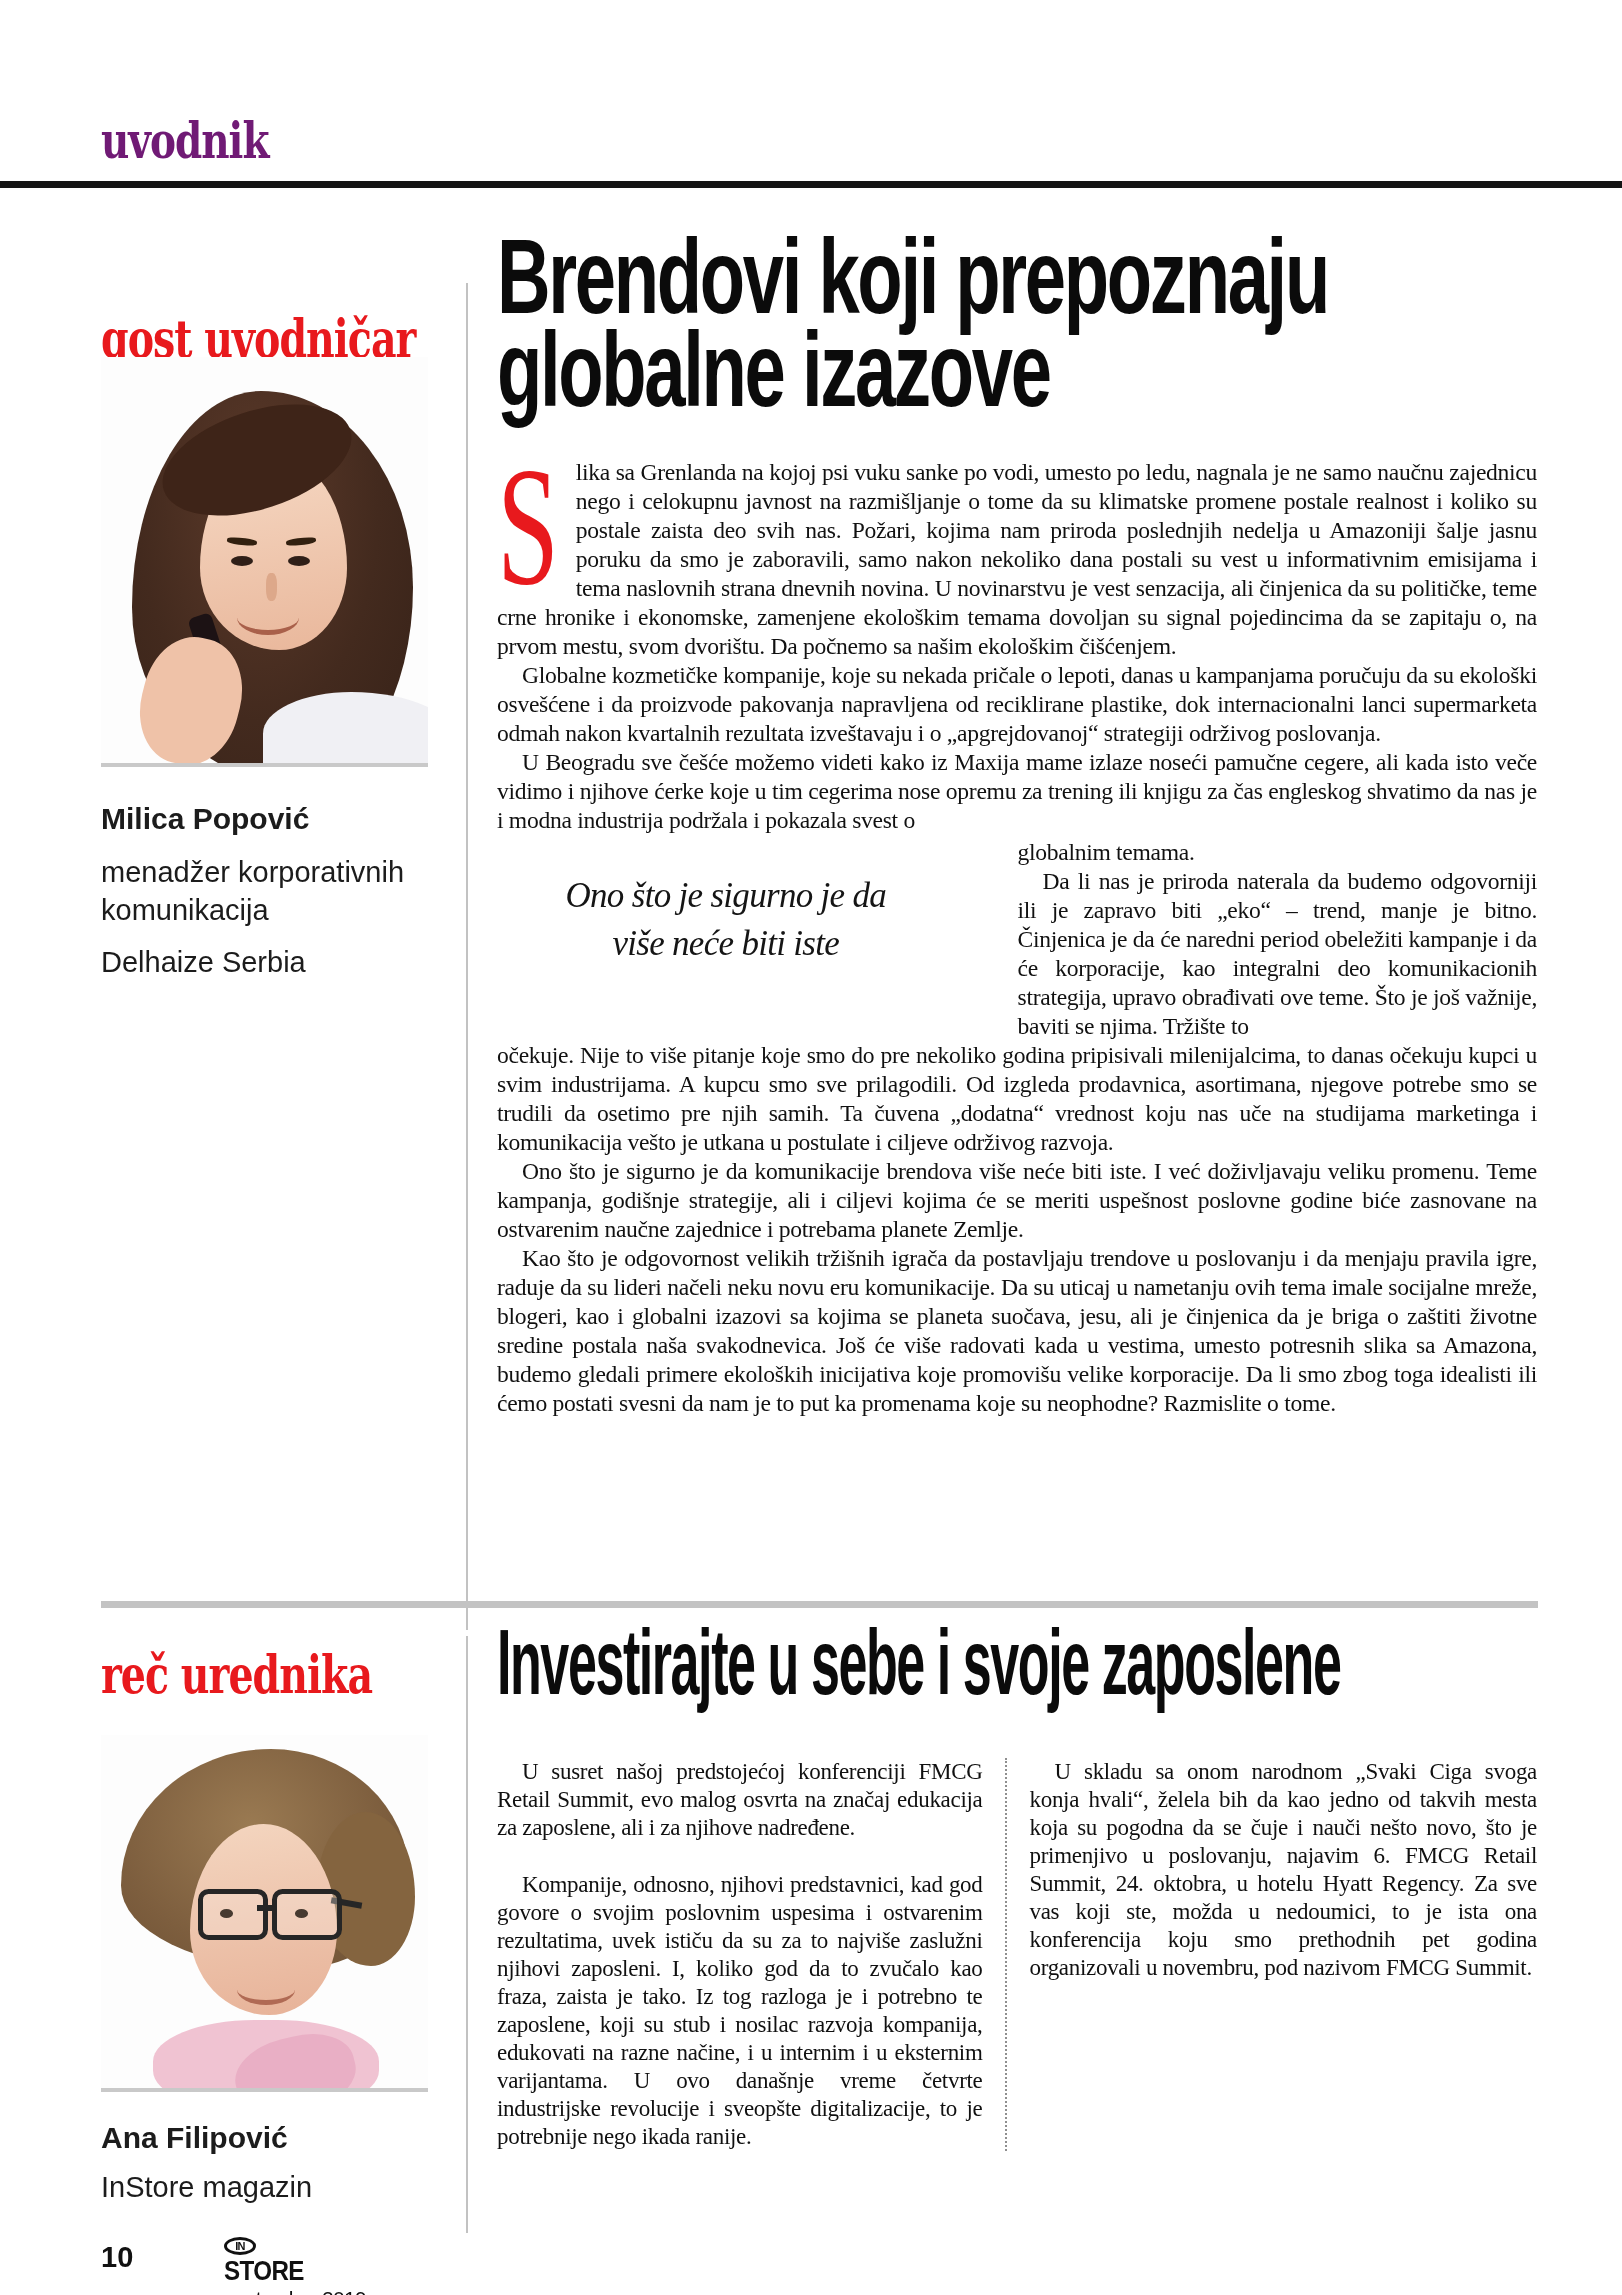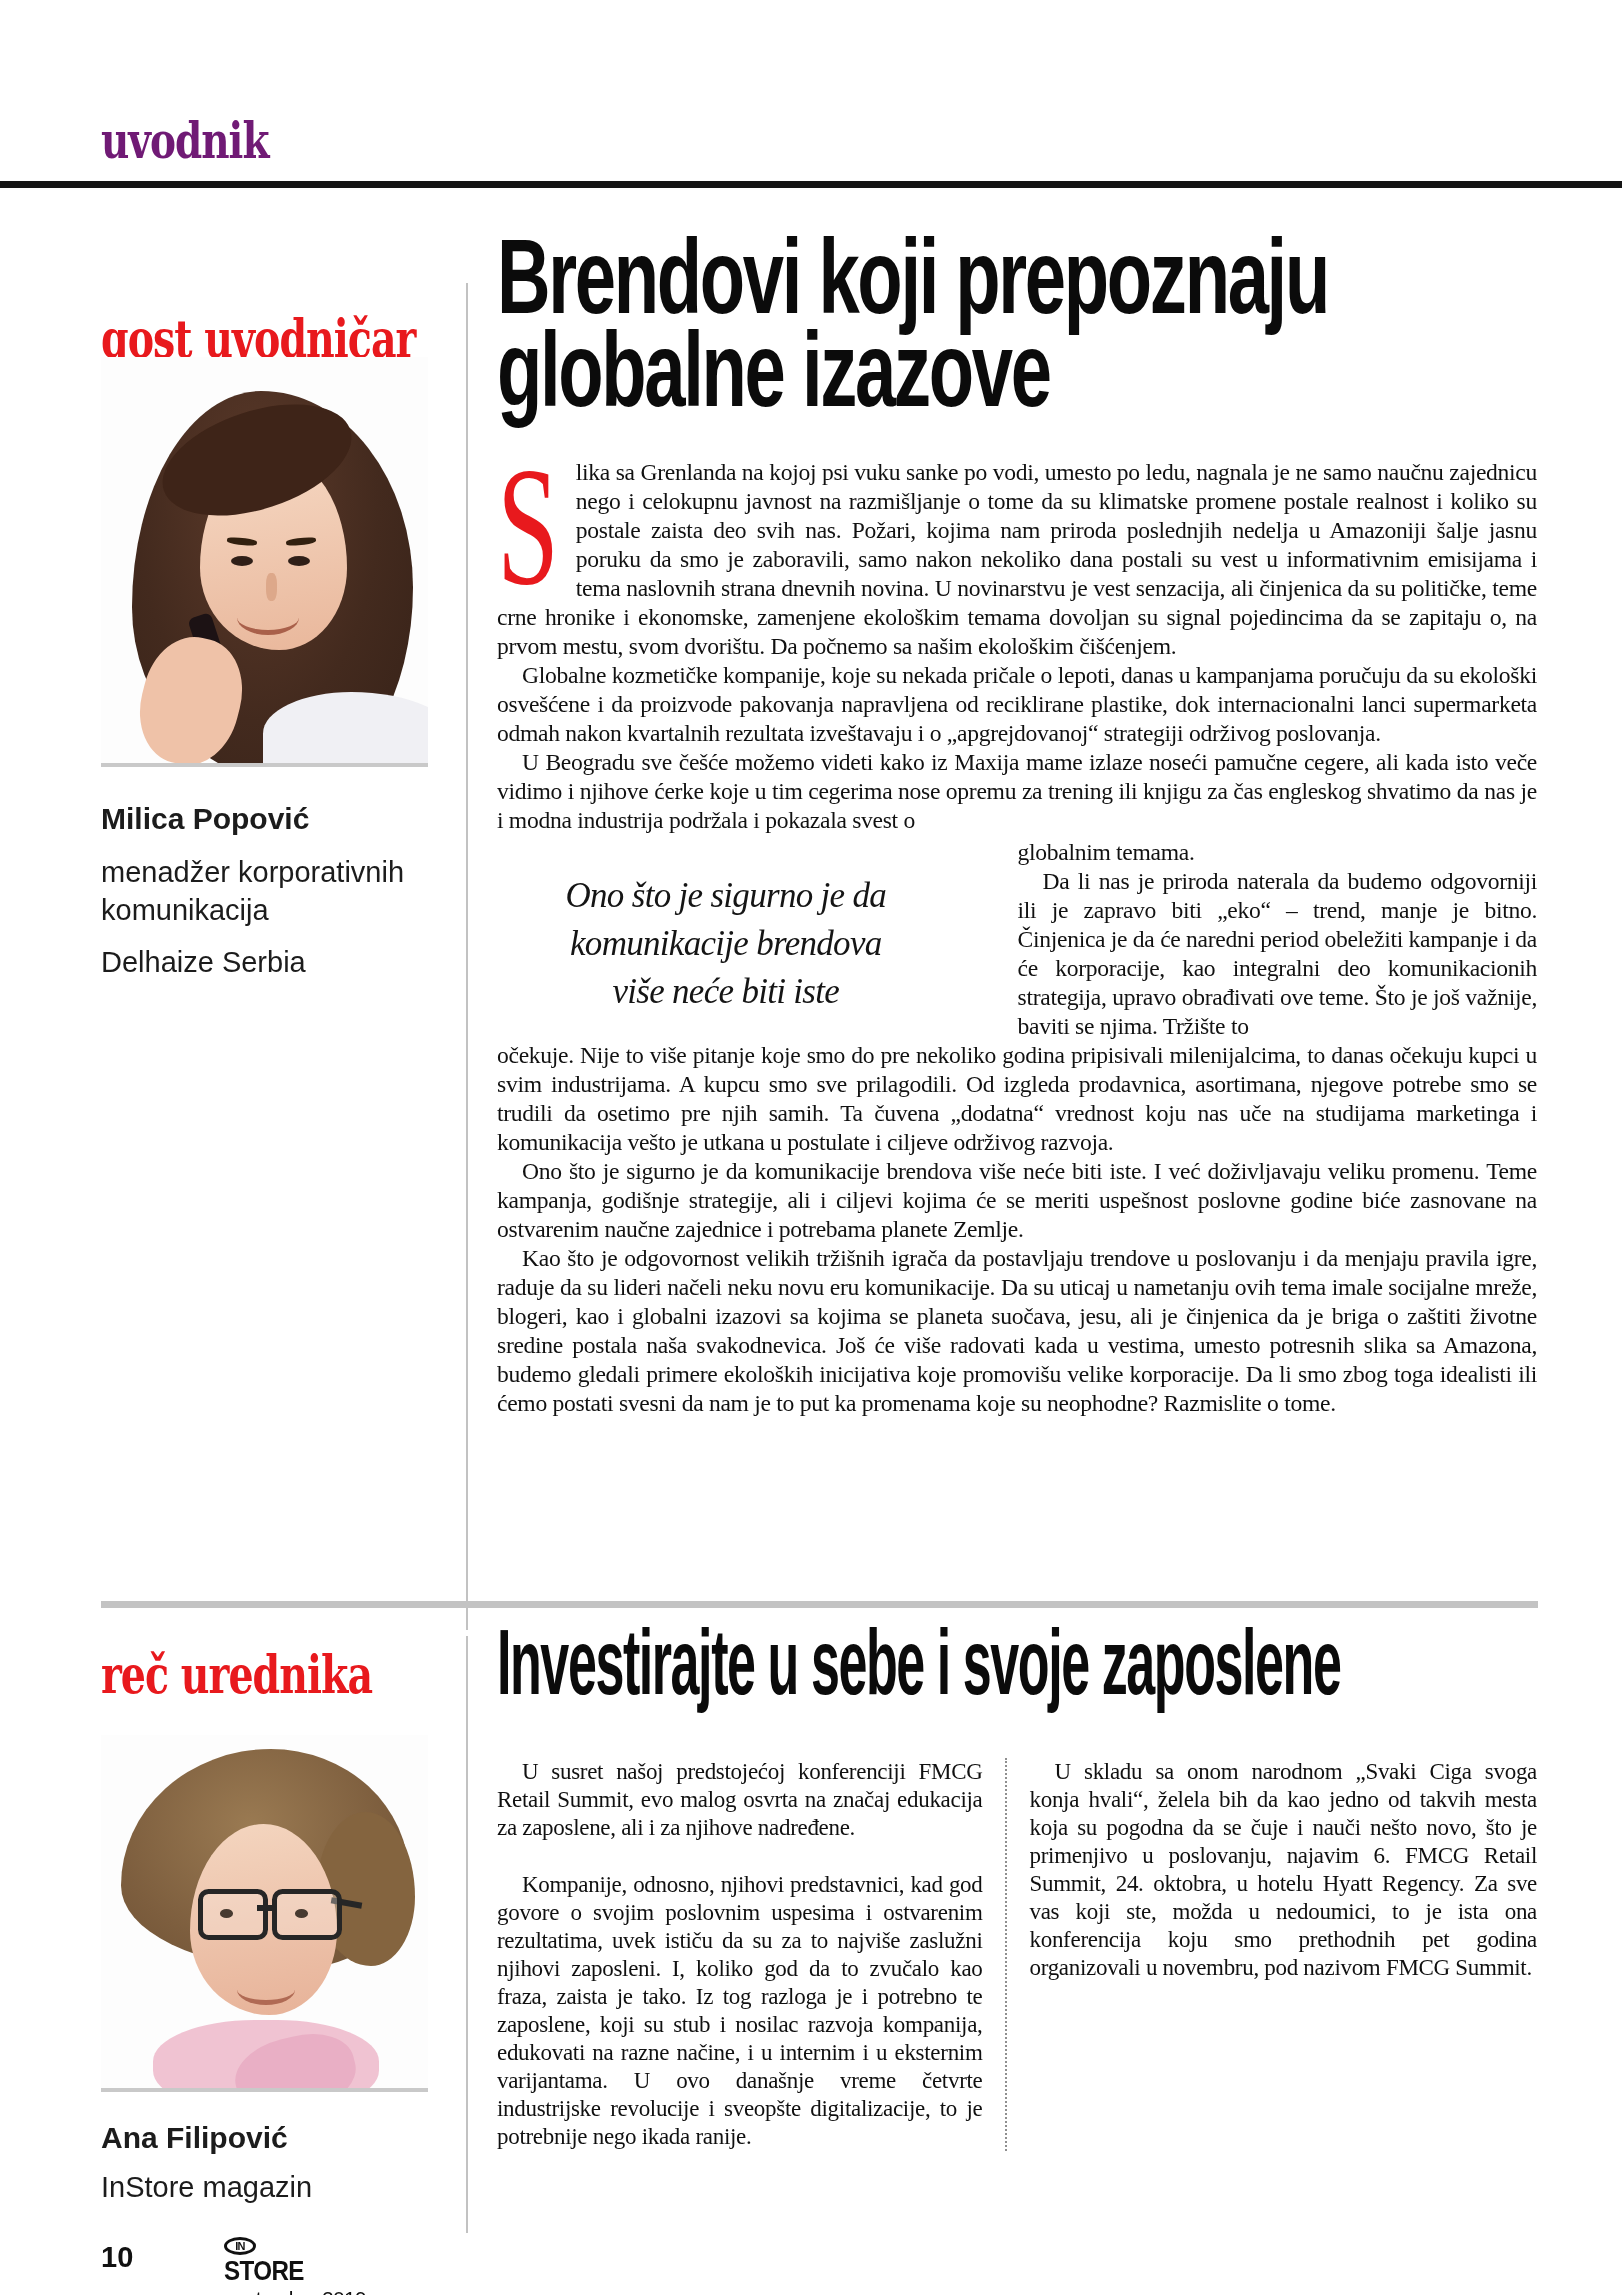--- a/index.html
+++ b/index.html
@@ -167,21 +167,20 @@
 
   <div class="body" id="body1">
     <p><span class="dropcap">
           <span>S</span>
         </span><span>lika sa Grenlanda na kojoj psi vuku sanke po vodi, umesto po ledu, nagnala je ne samo naučnu zajednicu nego i celokupnu javnost na razmišljanje o tome da su klimatske promene postale realnost i koliko su postale zaista deo svih nas. Požari, kojima nam priroda poslednjih nedelja u Amazoniji šalje jasnu poruku da smo je zaboravili, samo nakon nekoliko dana postali su vest u informativnim emisijama i tema naslovnih strana dnevnih novina. U novinarstvu je vest senzacija, ali činjenica da su političke, teme crne hronike i ekonomske, zamenjene ekološkim temama dovoljan su signal pojedincima da se zapitaju o, na prvom mestu, svom dvorištu. Da počnemo sa našim ekološkim čišćenjem.</span></p>
     <p class="indent mt">Globalne kozmetičke kompanije, koje su nekada pričale o lepoti, danas u kampanjama poručuju da su ekološki osvešćene i da proizvode pakovanja napravljena od reciklirane plastike, dok internacionalni lanci supermarketa odmah nakon kvartalnih rezultata izveštavaju i o „apgrejdovanoj“ strategiji održivog poslovanja.</p>
     <p class="indent mt">U Beogradu sve češće možemo videti kako iz Maxija mame izlaze noseći pamučne cegere, ali kada isto veče vidimo i njihove ćerke koje u tim cegerima nose opremu za trening ili knjigu za čas engleskog shvatimo da nas je i modna industrija podržala i pokazala svest o</p>
     <div class="qrow">
       <div class="quote">
         <div>Ono što je sigurno je da</div>
-        <div>komunikacije brendova</div>
         <div>više neće biti iste</div>
       </div>
       <div class="qside">
         <p>globalnim temama.</p>
         <p class="indent mt">Da li nas je priroda naterala da budemo odgovorniji ili je zapravo biti „eko“ – trend, manje je bitno. Činjenica je da će naredni period obeležiti kampanje i da će korporacije, kao integralni deo komunikacionih strategija, upravo obrađivati ove teme. Što je još važnije, baviti se njima. Tržište to</p>
       </div>
     </div>
     <p>očekuje. Nije to više pitanje koje smo do pre nekoliko godina pripisivali milenijalcima, to danas očekuju kupci u svim industrijama. A kupcu smo sve prilagodili. Od izgleda prodavnica, asortimana, njegove potrebe smo se trudili da osetimo pre njih samih. Ta čuvena „dodatna“ vrednost koju nas uče na studijama marketinga i komunikacija vešto je utkana u postulate i ciljeve održivog razvoja.</p>
     <p class="indent mt">Ono što je sigurno je da komunikacije brendova više neće biti iste. I već doživljavaju veliku promenu. Teme kampanja, godišnje strategije, ali i ciljevi kojima će se meriti uspešnost poslovne godine biće zasnovane na ostvarenim naučne zajednice i potrebama planete Zemlje.</p>
     <p class="indent mt">Kao što je odgovornost velikih tržišnih igrača da postavljaju trendove u poslovanju i da menjaju pravila igre, raduje da su lideri načeli neku novu eru komunikacije. Da su uticaj u nametanju ovih tema imale socijalne mreže, blogeri, kao i globalni izazovi sa kojima se planeta suočava, jesu, ali je činjenica da je briga o zaštiti životne sredine postala naša svakodnevica. Još će više radovati kada u vestima, umesto potresnih slika sa Amazona, budemo gledali primere ekoloških inicijativa koje promovišu velike korporacije. Da li smo zbog toga idealisti ili ćemo postati svesni da nam je to put ka promenama koje su neophodne? Razmislite o tome.</p>

